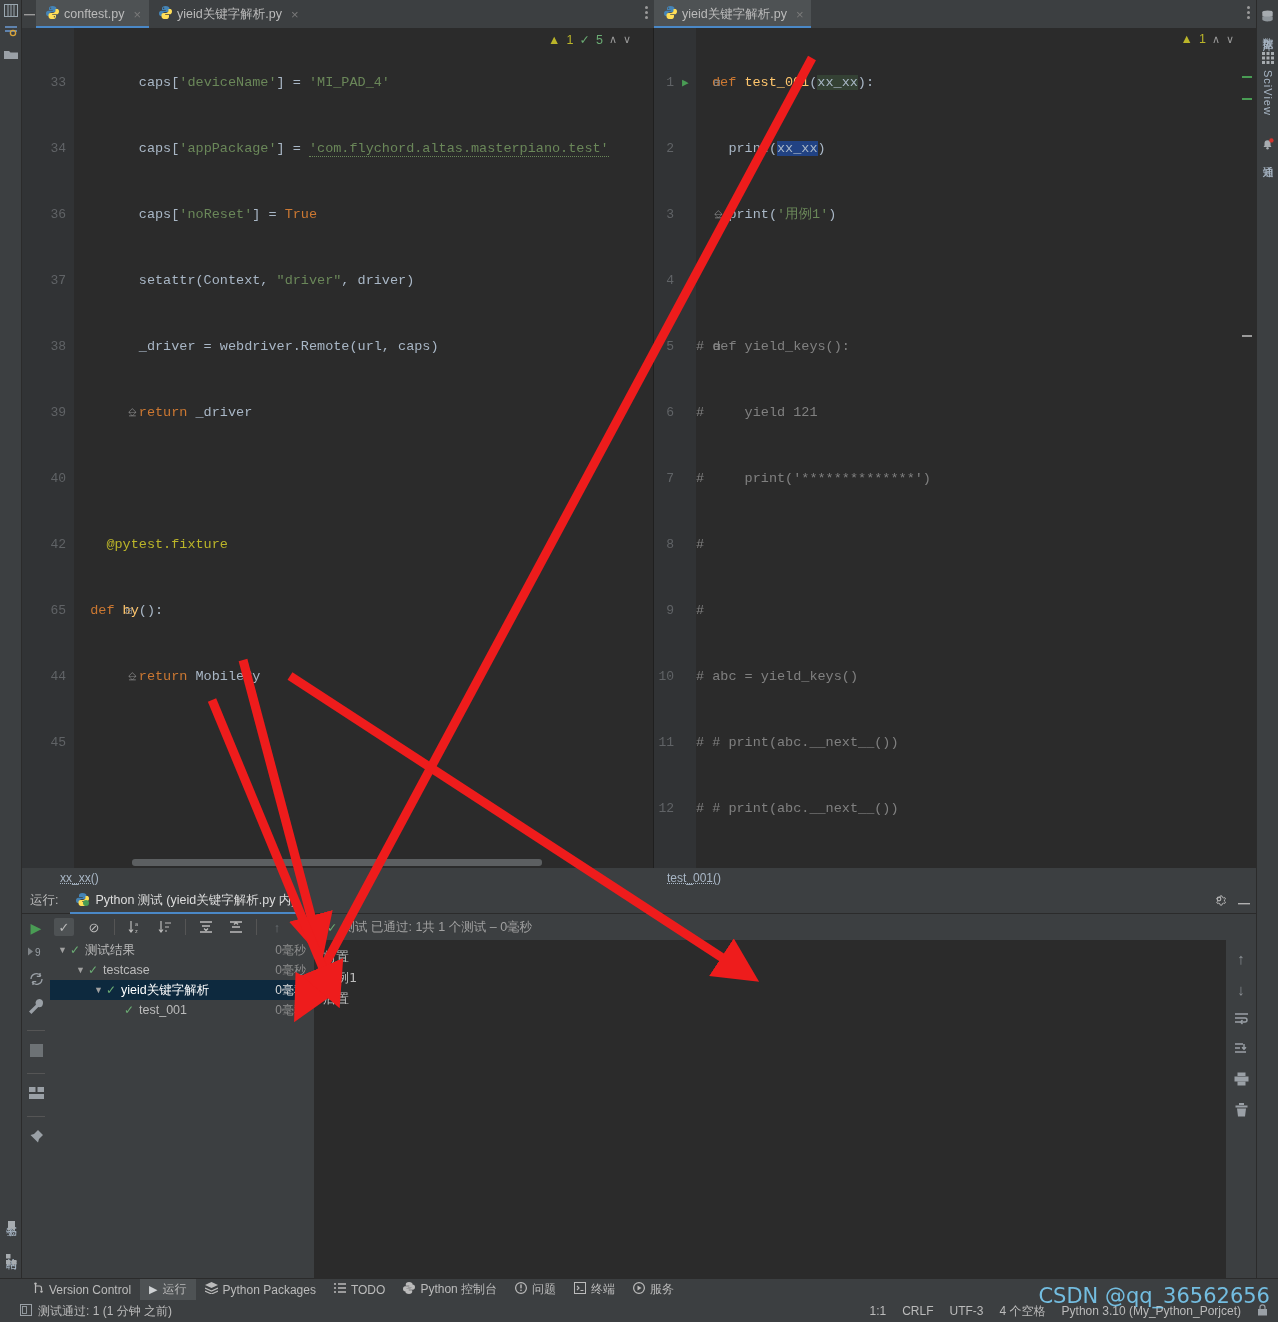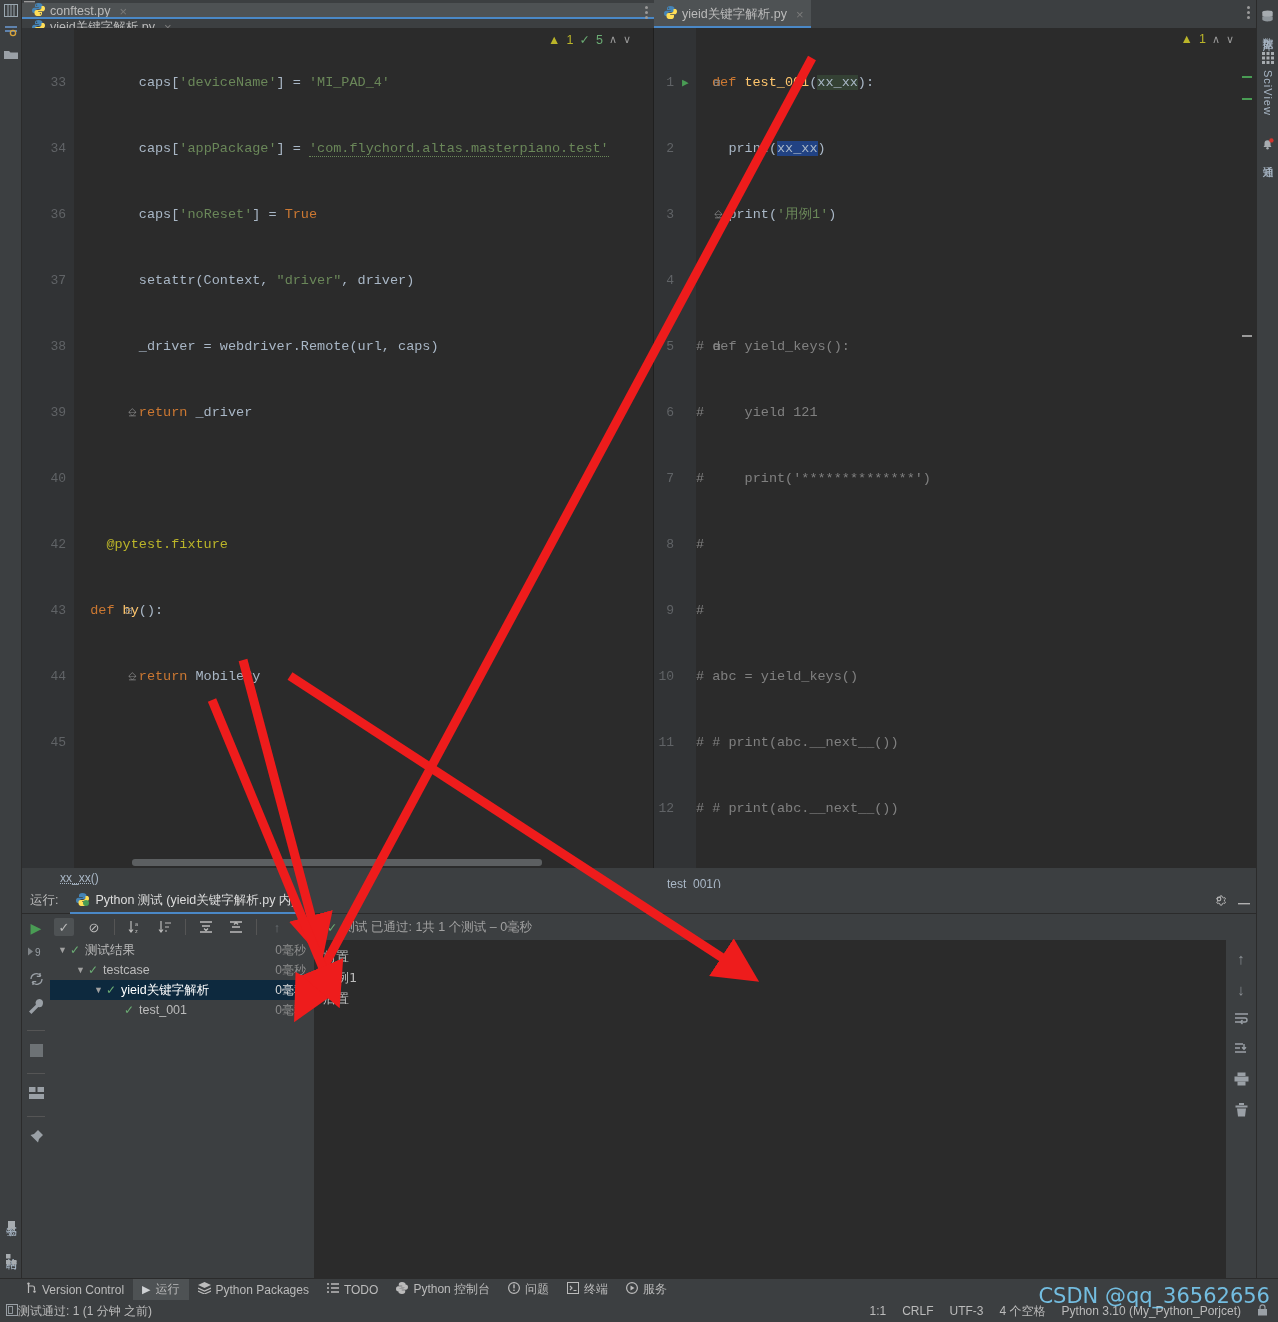--- a/index.html
+++ b/index.html
@@ -98,21 +98,21 @@
   .hscroll {
     position: absolute; left: 110px; bottom: 2px; width: 410px; height: 7px;
     background: #5c5f61; border-radius: 3px;
   }
 
   .breadcrumbs {
     position: absolute; left: 22px; top: 868px; width: 1234px; height: 20px;
     background: #3c3f41; font-size: 12px; color: #a9b7c6;
   }
   .bc-left { position:absolute; left: 38px; top: 3px; text-decoration: underline; text-decoration-style: dotted; }
-  .bc-right { position:absolute; left: 645px; top: 9px; text-decoration: underline; text-decoration-style: dotted; }
+  .bc-right { position:absolute; left: 645px; top: 3px; text-decoration: underline; text-decoration-style: dotted; }
 
   
   .runwin { position: absolute; left: 22px; top: 888px; width: 1234px; height: 390px; background: #3c3f41; }
   .run-header {
     height: 26px; display: flex; align-items: center; gap: 8px;
     padding-left: 8px; position: relative; border-bottom: 1px solid #2b2b2b;
   }
   .run-label { font-size: 12.5px; color: #bbbbbb; }
   .run-tab {
     display: flex; align-items: center; gap: 6px; padding: 0 10px; height: 26px;
@@ -159,30 +159,30 @@
   .cline .right-txt { position: absolute; left: 345px; }
   .console-side {
     width: 30px; background: #3c3f41; display:flex; flex-direction: column;
     align-items:center; padding-top: 10px; gap: 14px;
   }
 
   
   .toolbar-bottom {
     position: absolute; left: 0; bottom: 22px; width: 1278px; height: 22px;
     background: #3c3f41; display: flex; align-items: center; gap: 0px;
-    border-top: 1px solid #2b2b2b; padding-left: 17px;
+    border-top: 1px solid #2b2b2b; padding-left: 24px;
   }
   .bb-item { display:flex; align-items:center; gap:5px; padding: 0 9px; height: 22px; font-size: 12px; color:#bbbbbb;}
   .bb-item.active { background: #4e5254; }
 
   .statusbar {
     position: absolute; left: 0; bottom: 0; width: 1278px; height: 22px;
     background: #3c3f41; display: flex; align-items: center; font-size: 12px; color: #bbbbbb;
   }
-  .sb-left { display:flex; align-items:center; padding-left: 6px; }
+  .sb-left { display:flex; align-items:center; gap:6px; padding-left: 20px; }
   .sb-right { position: absolute; right: 10px; display: flex; align-items: center; gap: 16px; }
   .watermark {
     position: absolute; right: 8px; bottom: 14px; font-size: 21px; color: #7dd3fc;
     font-family: "DejaVu Sans", sans-serif; opacity: .85; pointer-events:none; white-space: nowrap;
   }
 
   
   .arrows { position: absolute; left: 0; top: 0; width: 1278px; height: 1322px; pointer-events: none; }
 </style>
 </head>
@@ -273,21 +273,21 @@
             <circle cx="6.5" cy="10.3" r="1.2" fill="#a7acb0"></circle>
             <circle cx="10.4" cy="2.4" r="2.2" fill="#d0342c"></circle>
           </svg>
       </span>
       <span class="vtext">通知</span>
     </div>
   </div>
 
   <div class="editors">
 
-    <div class="tabbar" style="width:632px; position:absolute; left:0; top:0;flex-direction:column;">
+    <div class="tabbar" style="width:632px; position:absolute; left:0; top:0;">
       <div style="width:14px;display:flex;align-items:center;justify-content:center;">
         <svg width="11" height="3" viewBox="0 0 11 3">
             <rect y="1" width="11" height="1.4" fill="#9a9a9a"></rect>
           </svg>
       </div>
       <div class="tab active">
         <span>
           <svg width="13" height="13" viewBox="0 0 13 13">
               <path d="M6.5 0C4 0 3 1 3 2.6V4h3.8v.7H2.3C1 4.7 0 5.6 0 7.5S1 10 2.3 10h1.2V8.4c0-1.3 1-2.3 2.3-2.3h2.7c1.1 0 2-.9 2-2V2.6C10.5 1 9 0 6.5 0zM4.6 1.6a.7.7 0 1 1 0 1.4.7.7 0 0 1 0-1.4z" fill="#4584b6"></path>
               <path d="M6.5 13c2.5 0 3.5-1 3.5-2.6V9H6.2v-.7h4.5C12 8.3 13 7.4 13 5.5S12 3 10.7 3H9.5v1.6c0 1.3-1 2.3-2.3 2.3H4.5c-1.1 0-2 .9-2 2v1.5C2.5 12 4 13 6.5 13zm1.9-1.6a.7.7 0 1 1 0-1.4.7.7 0 0 1 0 1.4z" fill="#ffde57"></path>
@@ -349,21 +349,21 @@
 
         <div class="code">
           <div class="ln"><span class="num">33</span><span class="id">        caps</span><span class="id">[</span><span class="str">'deviceName'</span><span class="id">] = </span><span class="str">'MI_PAD_4'</span></div>
           <div class="ln"><span class="num">34</span><span class="id">        caps[</span><span class="str">'appPackage'</span><span class="id">] = </span><span class="str wavyg">'com.flychord.altas.masterpiano.test'</span></div>
           <div class="ln"><span class="num">36</span><span class="id">        caps[</span><span class="str">'noReset'</span><span class="id">] = </span><span class="kw">True</span></div>
           <div class="ln"><span class="num">37</span><span class="id">        setattr(Context, </span><span class="str">"driver"</span><span class="id">, driver)</span></div>
           <div class="ln"><span class="num">38</span><span class="id">        _driver = webdriver.Remote(url, caps)</span></div>
           <div class="ln"><span class="num">39</span><span class="fold" style="left:106px;">⎒</span><span class="kw">        return</span><span class="id"> _driver</span></div>
           <div class="ln"><span class="num">40</span></div>
           <div class="ln"><span class="num">42</span><span class="dec">    @pytest.fixture</span></div>
-          <div class="ln"><span class="num">43</span><span class="fold" style="left:104px;">⊟</span><span class="kw">  def </span><span class="fn">by</span><span class="id">():</span></div>
+          <div class="ln"><span class="num">65</span><span class="fold" style="left:104px;">⊟</span><span class="kw">  def </span><span class="fn">by</span><span class="id">():</span></div>
           <div class="ln"><span class="num">44</span><span class="fold" style="left:106px;">⎒</span><span class="kw">        return</span><span class="id"> MobileBy</span></div>
           <div class="ln"><span class="num">45</span></div>
           
           
           
           
           
           
           
           

